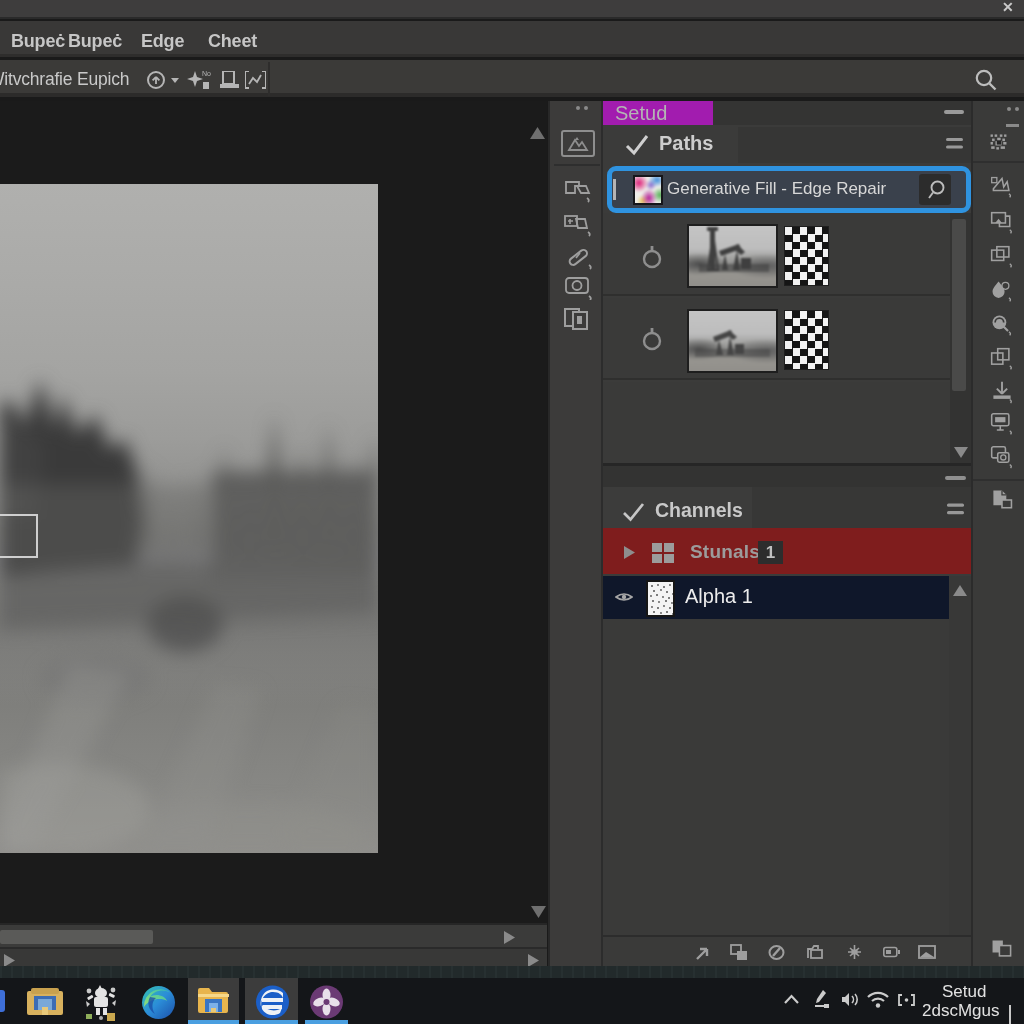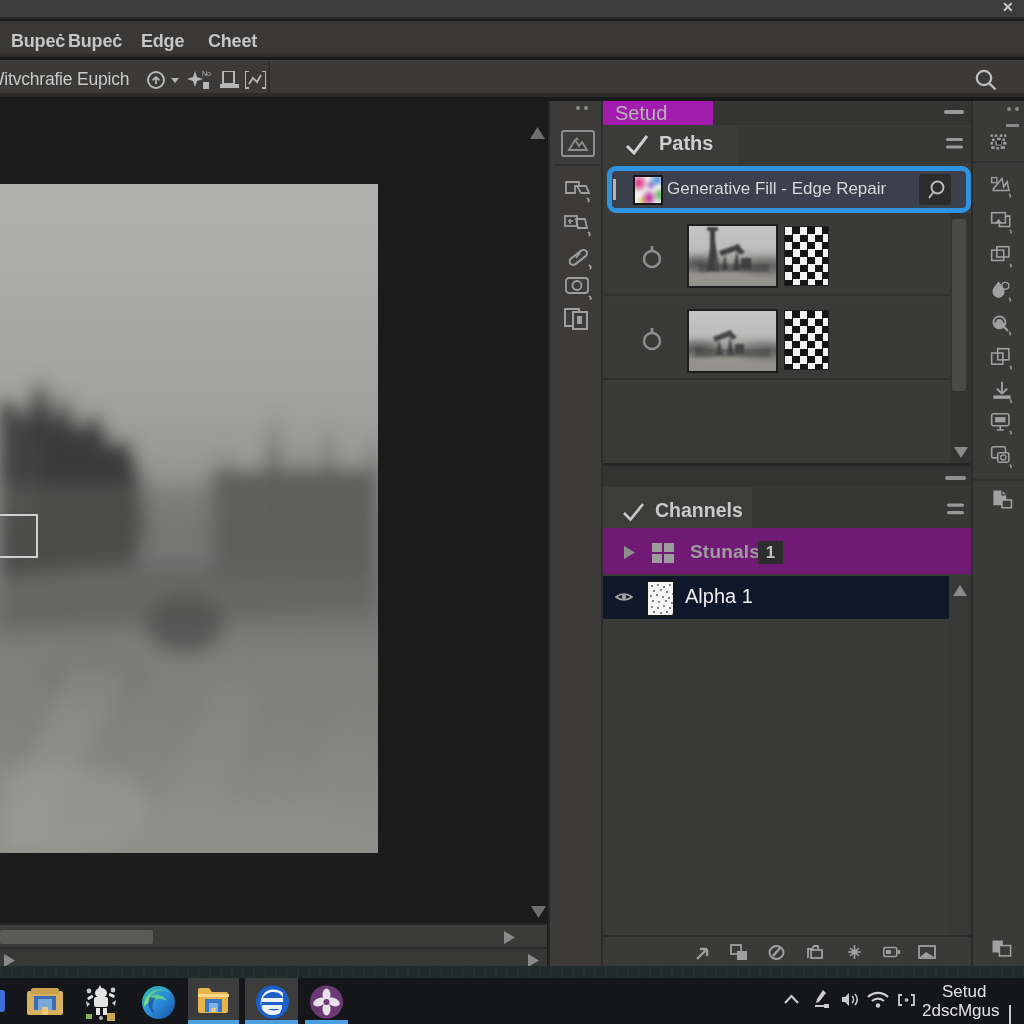--- a/index.html
+++ b/index.html
@@ -56,21 +56,21 @@
 #prows-sb { left:347px; top:112px; width:21px; height:250px; background:#333332; }
 #prows-sbt { left:2px; top:6px; width:14px; height:172px; background:#4a4a49; border-radius:2px; }
 
 #pdivider { left:0; top:362px; width:368px; height:24px; background:#333332; border-top:3px solid #262626; }
 #pdiv-dash { left:342px; top:10px; width:21px; height:4px; background:#8f8f8f; border-radius:2px; }
 
 #chanrow { left:0; top:386px; width:368px; height:41px; background:#373736; }
 #chantab { left:0; top:0; width:149px; height:41px; background:#3c3c3b; }
 #chan-title { left:52px; top:12px; color:#c9c9c9; font-size:19.5px; font-weight:bold; }
 #chan-menu { left:344px; top:16px; }
-#stunalsrow { left:0; top:427px; width:368px; height:46px; background:#701a75; }
+#stunalsrow { left:0; top:427px; width:368px; height:46px; background:#7f1d1d; }
 #alpharow { left:0; top:475px; width:346px; height:43px; background:#0f172a; }
 #below-alpha { left:0; top:518px; width:368px; height:316px; background:#3a3a39; }
 #chan-sb { left:346px; top:475px; width:22px; height:359px; background:#383837; }
 
 #pbottom { left:0; top:834px; width:368px; height:31px; background:#3a3a39; border-top:2px solid #2c2c2c; }
 
 #photo-art { left:0px; top:0px; width:378px; height:669px;
   background:
     linear-gradient(180deg, #b0b0ae 0%, #aaaaa8 15%, #a4a4a2 28%, #9c9c9a 38%, #929290 46%, #8a8a88 52%, #87878a 56%, #84848200 60%),
     linear-gradient(180deg, #88888600 54%, #7e7e7c 60%, #787876 66%, #75757366 72%, #72727000 78%),

